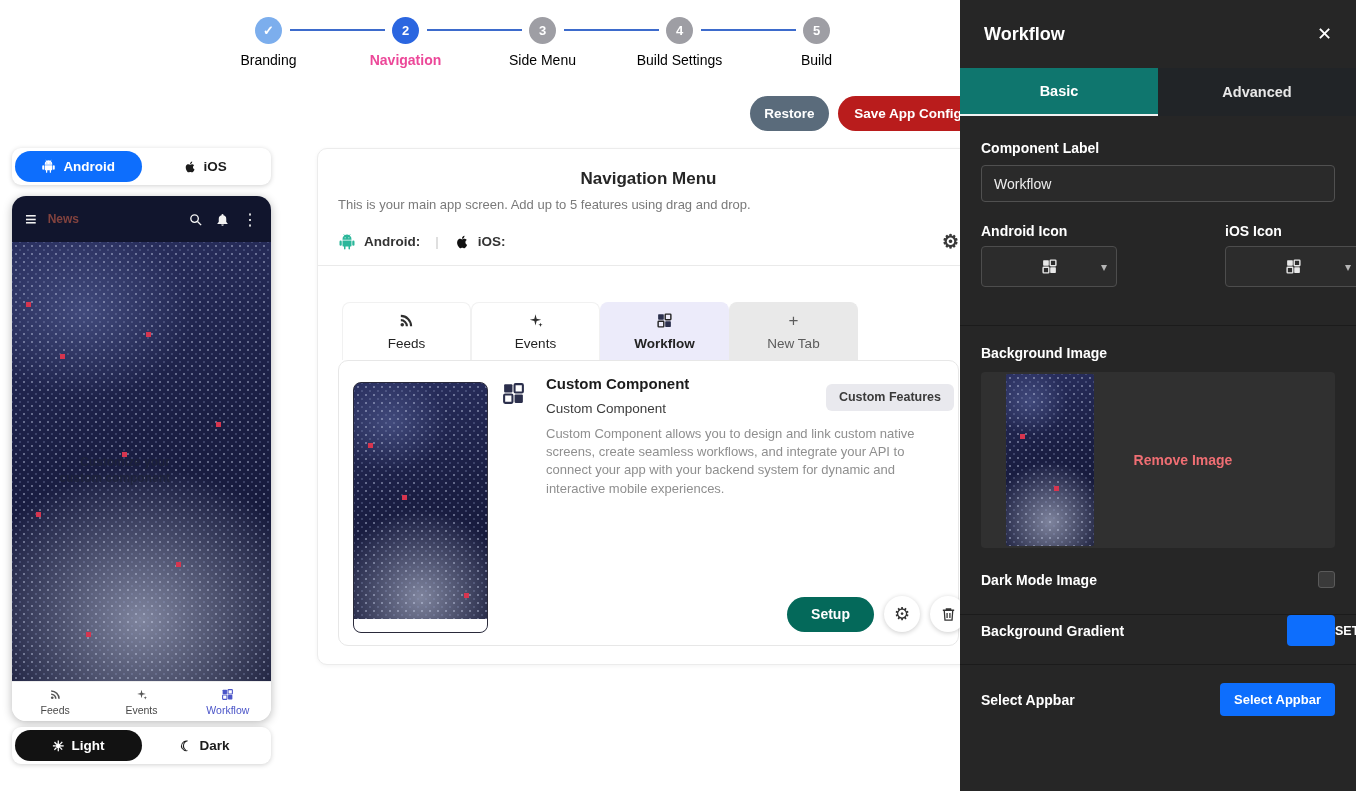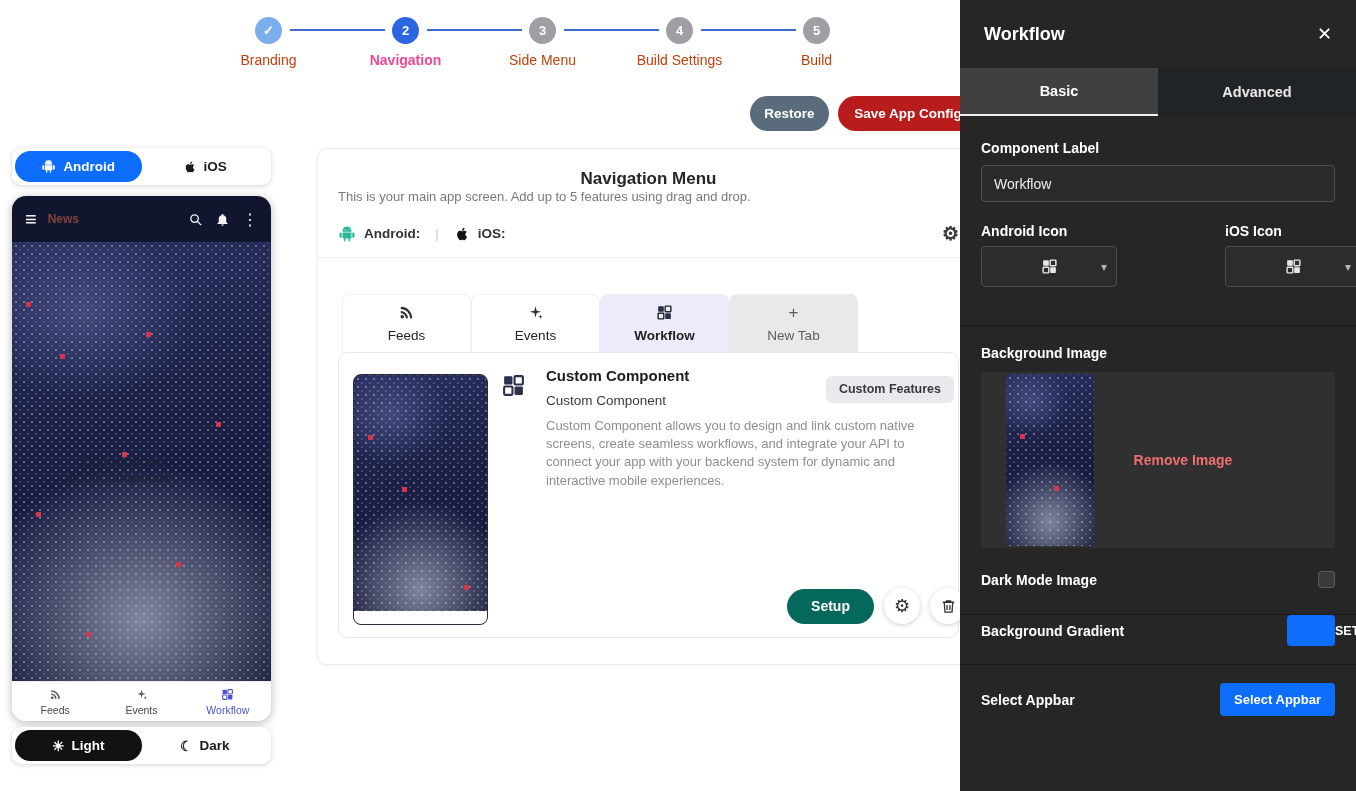--- a/index.html
+++ b/index.html
@@ -8,21 +8,21 @@
   svg { display:block; }
 
   
   .stepper { position:absolute; left:200px; top:14px; display:flex; }
   .step { position:relative; width:137px; text-align:center; cursor:pointer; }
   .step .circle { width:27px; height:27px; border-radius:50%; margin:3px auto 0; color:#fff;
                   font-size:13px; font-weight:bold; line-height:27px; position:relative; z-index:2; }
   .step.completed .circle { background:#7caeed; }
   .step.active .circle { background:#2b66e0; }
   .step.pending .circle { background:#9e9ea4; }
-  .step .slabel { margin-top:8px; font-size:14px; color:#c2410c; }
+  .step .slabel { margin-top:8px; font-size:14px; color:#000000; }
   .step.active .slabel { color:#ec4899; font-weight:bold; }
   .step:not(:first-child)::before { content:""; position:absolute; top:15px;
       left:calc(-50% + 21px); right:calc(50% + 21px); height:2px; background:#3d6bcc; }
 
   
   .btn { border:none; cursor:pointer; font-family:inherit; }
   .btn-restore { position:absolute; left:750px; top:96px; width:79px; height:35px;
       border-radius:18px; background:#5a6b7b; color:#fff; font-size:13.5px; font-weight:600; }
   .btn-save { position:absolute; left:838px; top:96px; width:140px; height:35px;
       border-radius:18px; background:#b91c1c; color:#fff; font-size:13.5px; font-weight:bold; }
@@ -70,21 +70,21 @@
       gap:3px; font-size:10.5px; color:#4a4a4a; cursor:pointer; }
   .ptab-item svg { width:13px; height:13px; fill:#555; }
   .ptab-item.selected { color:#4b55c8; }
   .ptab-item.selected svg { fill:#4b55c8; }
 
   
   .main-card { position:absolute; left:317px; top:148px; width:663px; height:517px;
       background:#fff; border:1px solid #ececec; border-radius:10px;
       box-shadow:0 1px 4px rgba(0,0,0,.05); padding:20px; }
   .card-title { font-size:17px; font-weight:bold; color:#262626;text-align:center; }
-  .card-sub { font-size:13px; color:#7a7a7a; }
+  .card-sub { margin-top:8px; font-size:13px; color:#7a7a7a; }
   .platform-row { margin-top:20px; display:flex; align-items:center; gap:8px;
       font-size:13.5px; font-weight:bold; color:#333; }
   .platform-row .pipe { color:#c9c9c9; font-weight:normal; margin:0 7px; }
   .gear-btn { margin-left:auto; font-size:19px; color:#3a3a3a; background:none; line-height:1; cursor:pointer; }
   .card-divider { margin:14px -20px 0; border-top:1px solid #eaeaea; }
 
   .feature-tabs { margin-top:36px; display:flex; padding-left:4px; }
   .ftab { width:129px; height:58px; background:#fff; border:1px solid #f1f1f1; border-bottom:none;
       border-radius:8px 8px 0 0; display:flex; flex-direction:column; align-items:center;
       justify-content:center; gap:7px; font-size:13.5px; color:#232323; cursor:pointer; }
@@ -116,21 +116,21 @@
 
   
   .panel { position:absolute; left:960px; top:0; width:396px; height:791px;
       background:#262626; z-index:10; color:#fff; }
   .panel-header { height:68px; display:flex; align-items:center; padding:0 24px; }
   .panel-title { font-size:18px; font-weight:bold; }
   .panel-close { margin-left:auto; font-size:18px; color:#fff; cursor:pointer; background:none; border:none; }
   .panel-tabs { display:flex; height:48px; }
   .ptab { flex:1; display:flex; align-items:center; justify-content:center;
       font-size:14.5px; font-weight:bold; color:#fff; cursor:pointer; }
-  .ptab.active { background:#404040; border-bottom:2px solid #f1f1f1; }
+  .ptab.active { background:#0f766e; border-bottom:2px solid #f1f1f1; }
   .ptab.inactive { background:#212427; font-weight:600; color:#e8e8e8; }
   .panel-body { padding:24px 21px 0; }
   .flabel { font-size:14px; font-weight:bold; color:#fff; }
   .text-input { margin-top:9px; width:100%; height:37px; background:#2a2a2a;
       border:1px solid #505050; border-radius:4px; color:#eee; font-size:14px; padding:0 12px;
       font-family:inherit; }
   .icon-grid { margin-top:21px; display:flex; gap:108px; }
   .select { margin-top:7px; width:136px; height:41px; background:#2c2c2c; border:1px solid #4d4d4d;
       border-radius:4px; position:relative; display:flex; align-items:center; justify-content:center; cursor:pointer; }
   .select svg { width:17px; height:17px; fill:#e8e8e8; color:#e8e8e8; }

